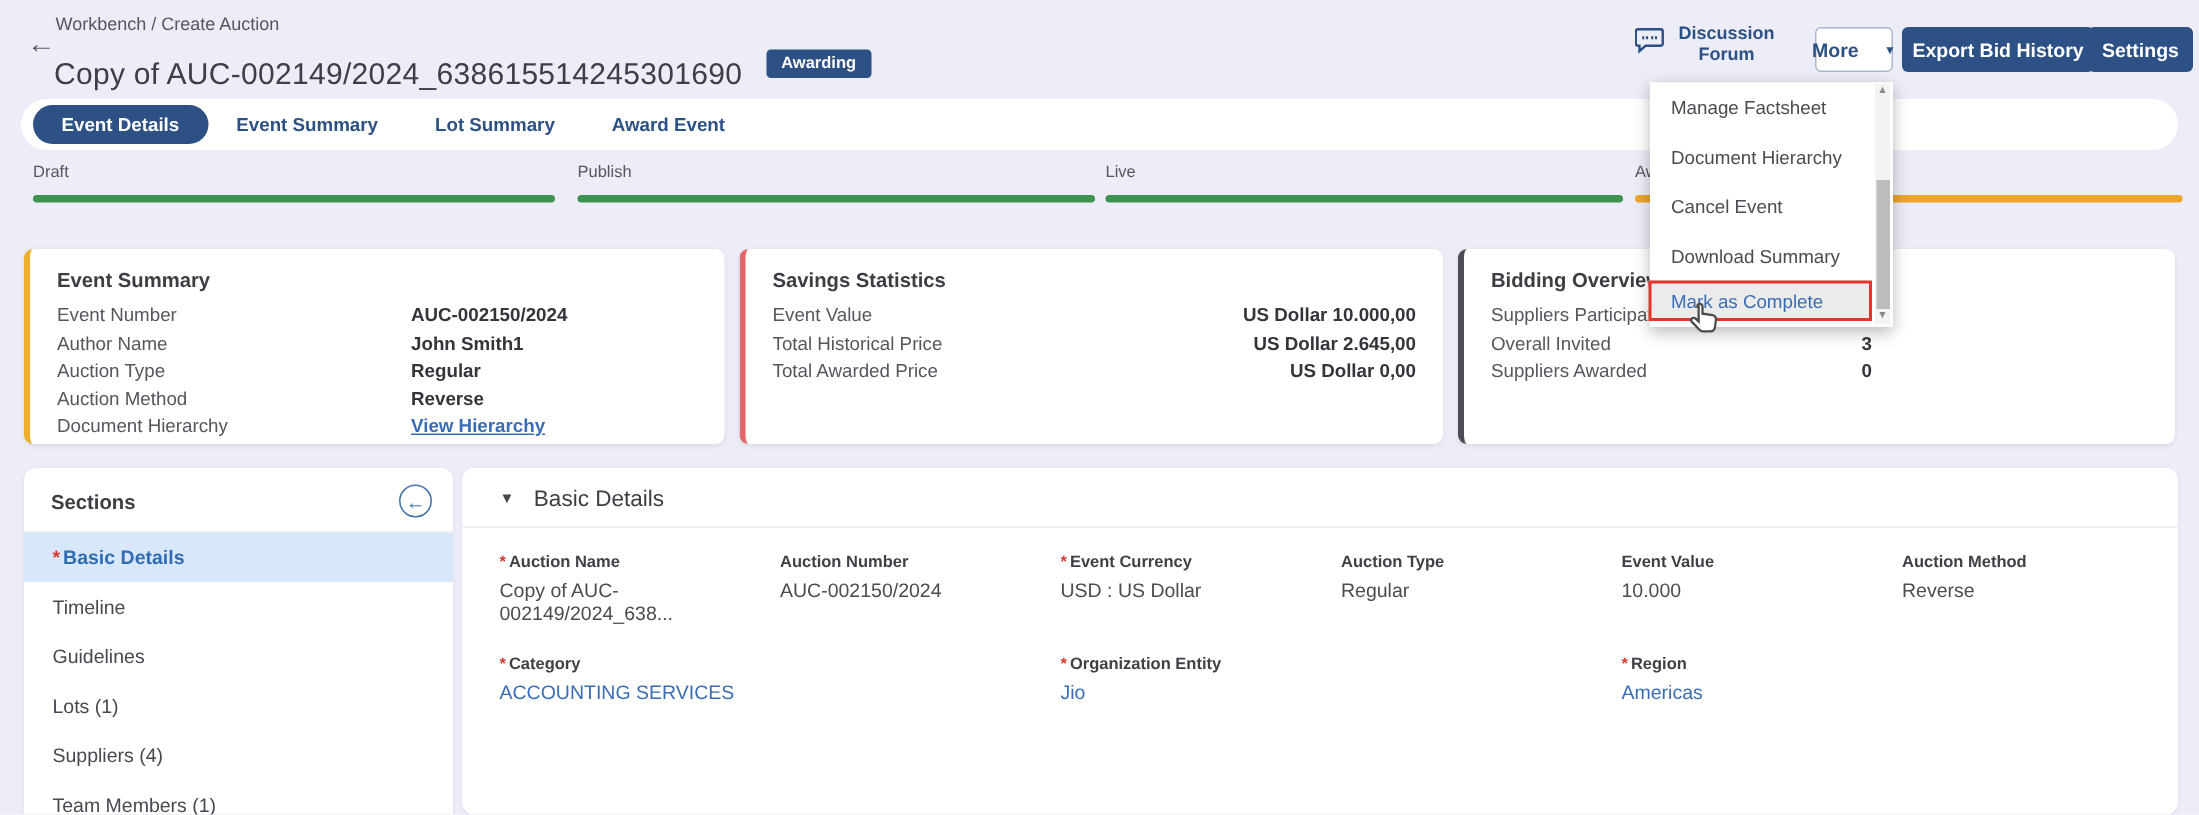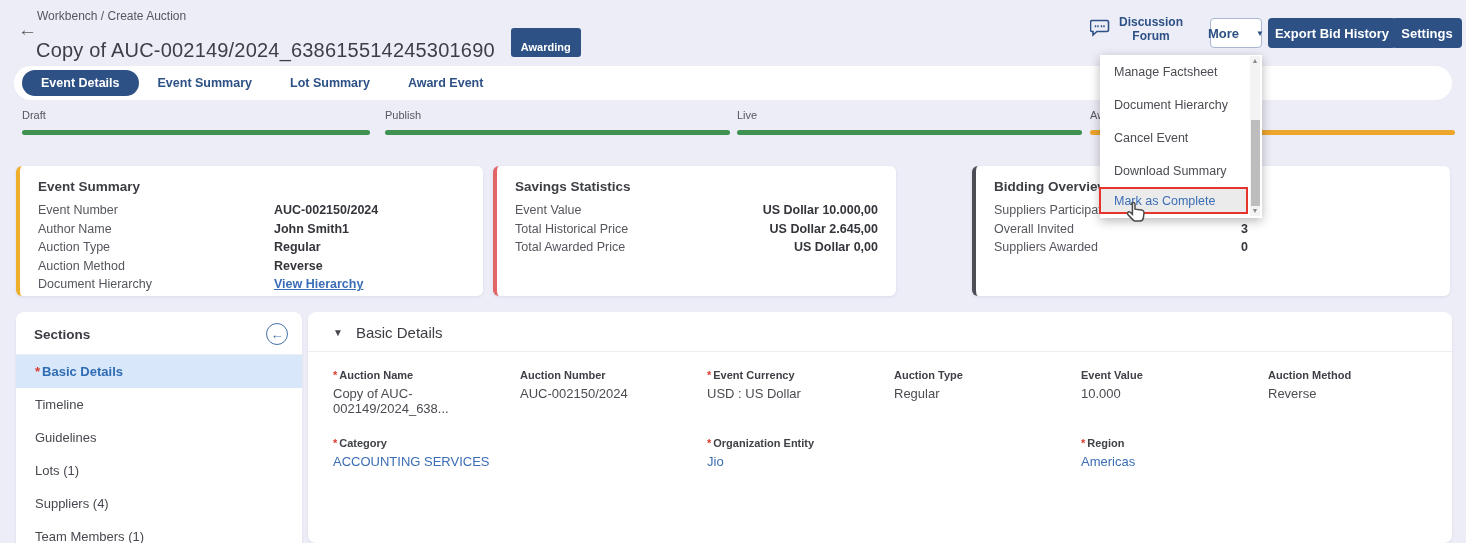--- a/index.html
+++ b/index.html
@@ -5,21 +5,21 @@
   * { box-sizing: border-box; margin: 0; padding: 0; }
   html,body { width:1466px; height:543px; }
   body { font-family:"Liberation Sans", sans-serif; }
   #app { position:relative; width:1466px; height:543px; background:#ecedf7; overflow:hidden; }
 
   
   .back { position:absolute; left:18px; top:20px; font-size:19px; color:#5a5a5a; cursor:pointer; line-height:1; }
   .crumb { position:absolute; left:37px; top:9px; font-size:12px; color:#55575e; }
   .title-row { position:absolute; left:36px; top:23px; display:flex; align-items:center; gap:16px; }
   .title { font-size:20px; color:#3d3f45; font-weight:500; letter-spacing:.2px;margin-top:16px; }
-  .badge { background:#2d5185; color:#fff; font-size:11px; font-weight:bold; padding:13px 10px 4px; border-radius:3px; }
+  .badge { background:#2d5185; color:#fff; font-size:11px; font-weight:bold; padding:3px 10px 4px; border-radius:3px; }
 
   .disc { position:absolute; left:1090px; top:15px; display:flex; align-items:center; gap:7px; color:#2d5185; cursor:pointer; }
   .disc .lbl { font-size:12px; font-weight:600; width:66px; text-align:center; line-height:1.2; }
   .btn { position:absolute; top:18px; height:30px; display:flex; align-items:center; justify-content:center; border-radius:4px; font-size:13px; font-weight:700; cursor:pointer; }
   .btn-more { left:1210px; width:52px; background:#fff; border:1px solid #a9b7cf; color:#2d5185; gap:17px; }
   .btn-more .car { font-size:8px; padding-top:1px; }
   .btn-solid { background:#2d5185; color:#fff; }
   .btn-export { left:1268px; width:128px; }
   .btn-settings { left:1392px; width:70px; }
 
@@ -147,21 +147,21 @@
     <div class="crow">
       <span class="cl">Auction Method</span>
       <span class="cv">Reverse</span>
     </div>
     <div class="crow">
       <span class="cl">Document Hierarchy</span>
       <a class="lnk">View Hierarchy</a>
     </div>
   </div>
 
-  <div class="card c2" style="left: 493px; width: 403px; border-left-color: rgb(226, 102, 102);">
+  <div class="card c2" style="left: 493px; width: 469px; border-left-color: rgb(226, 102, 102);">
     <h3>Savings Statistics</h3>
     <div class="crow">
       <span class="cl">Event Value</span>
       <span class="cv">US Dollar 10.000,00</span>
     </div>
     <div class="crow">
       <span class="cl">Total Historical Price</span>
       <span class="cv">US Dollar 2.645,00</span>
     </div>
     <div class="crow">

